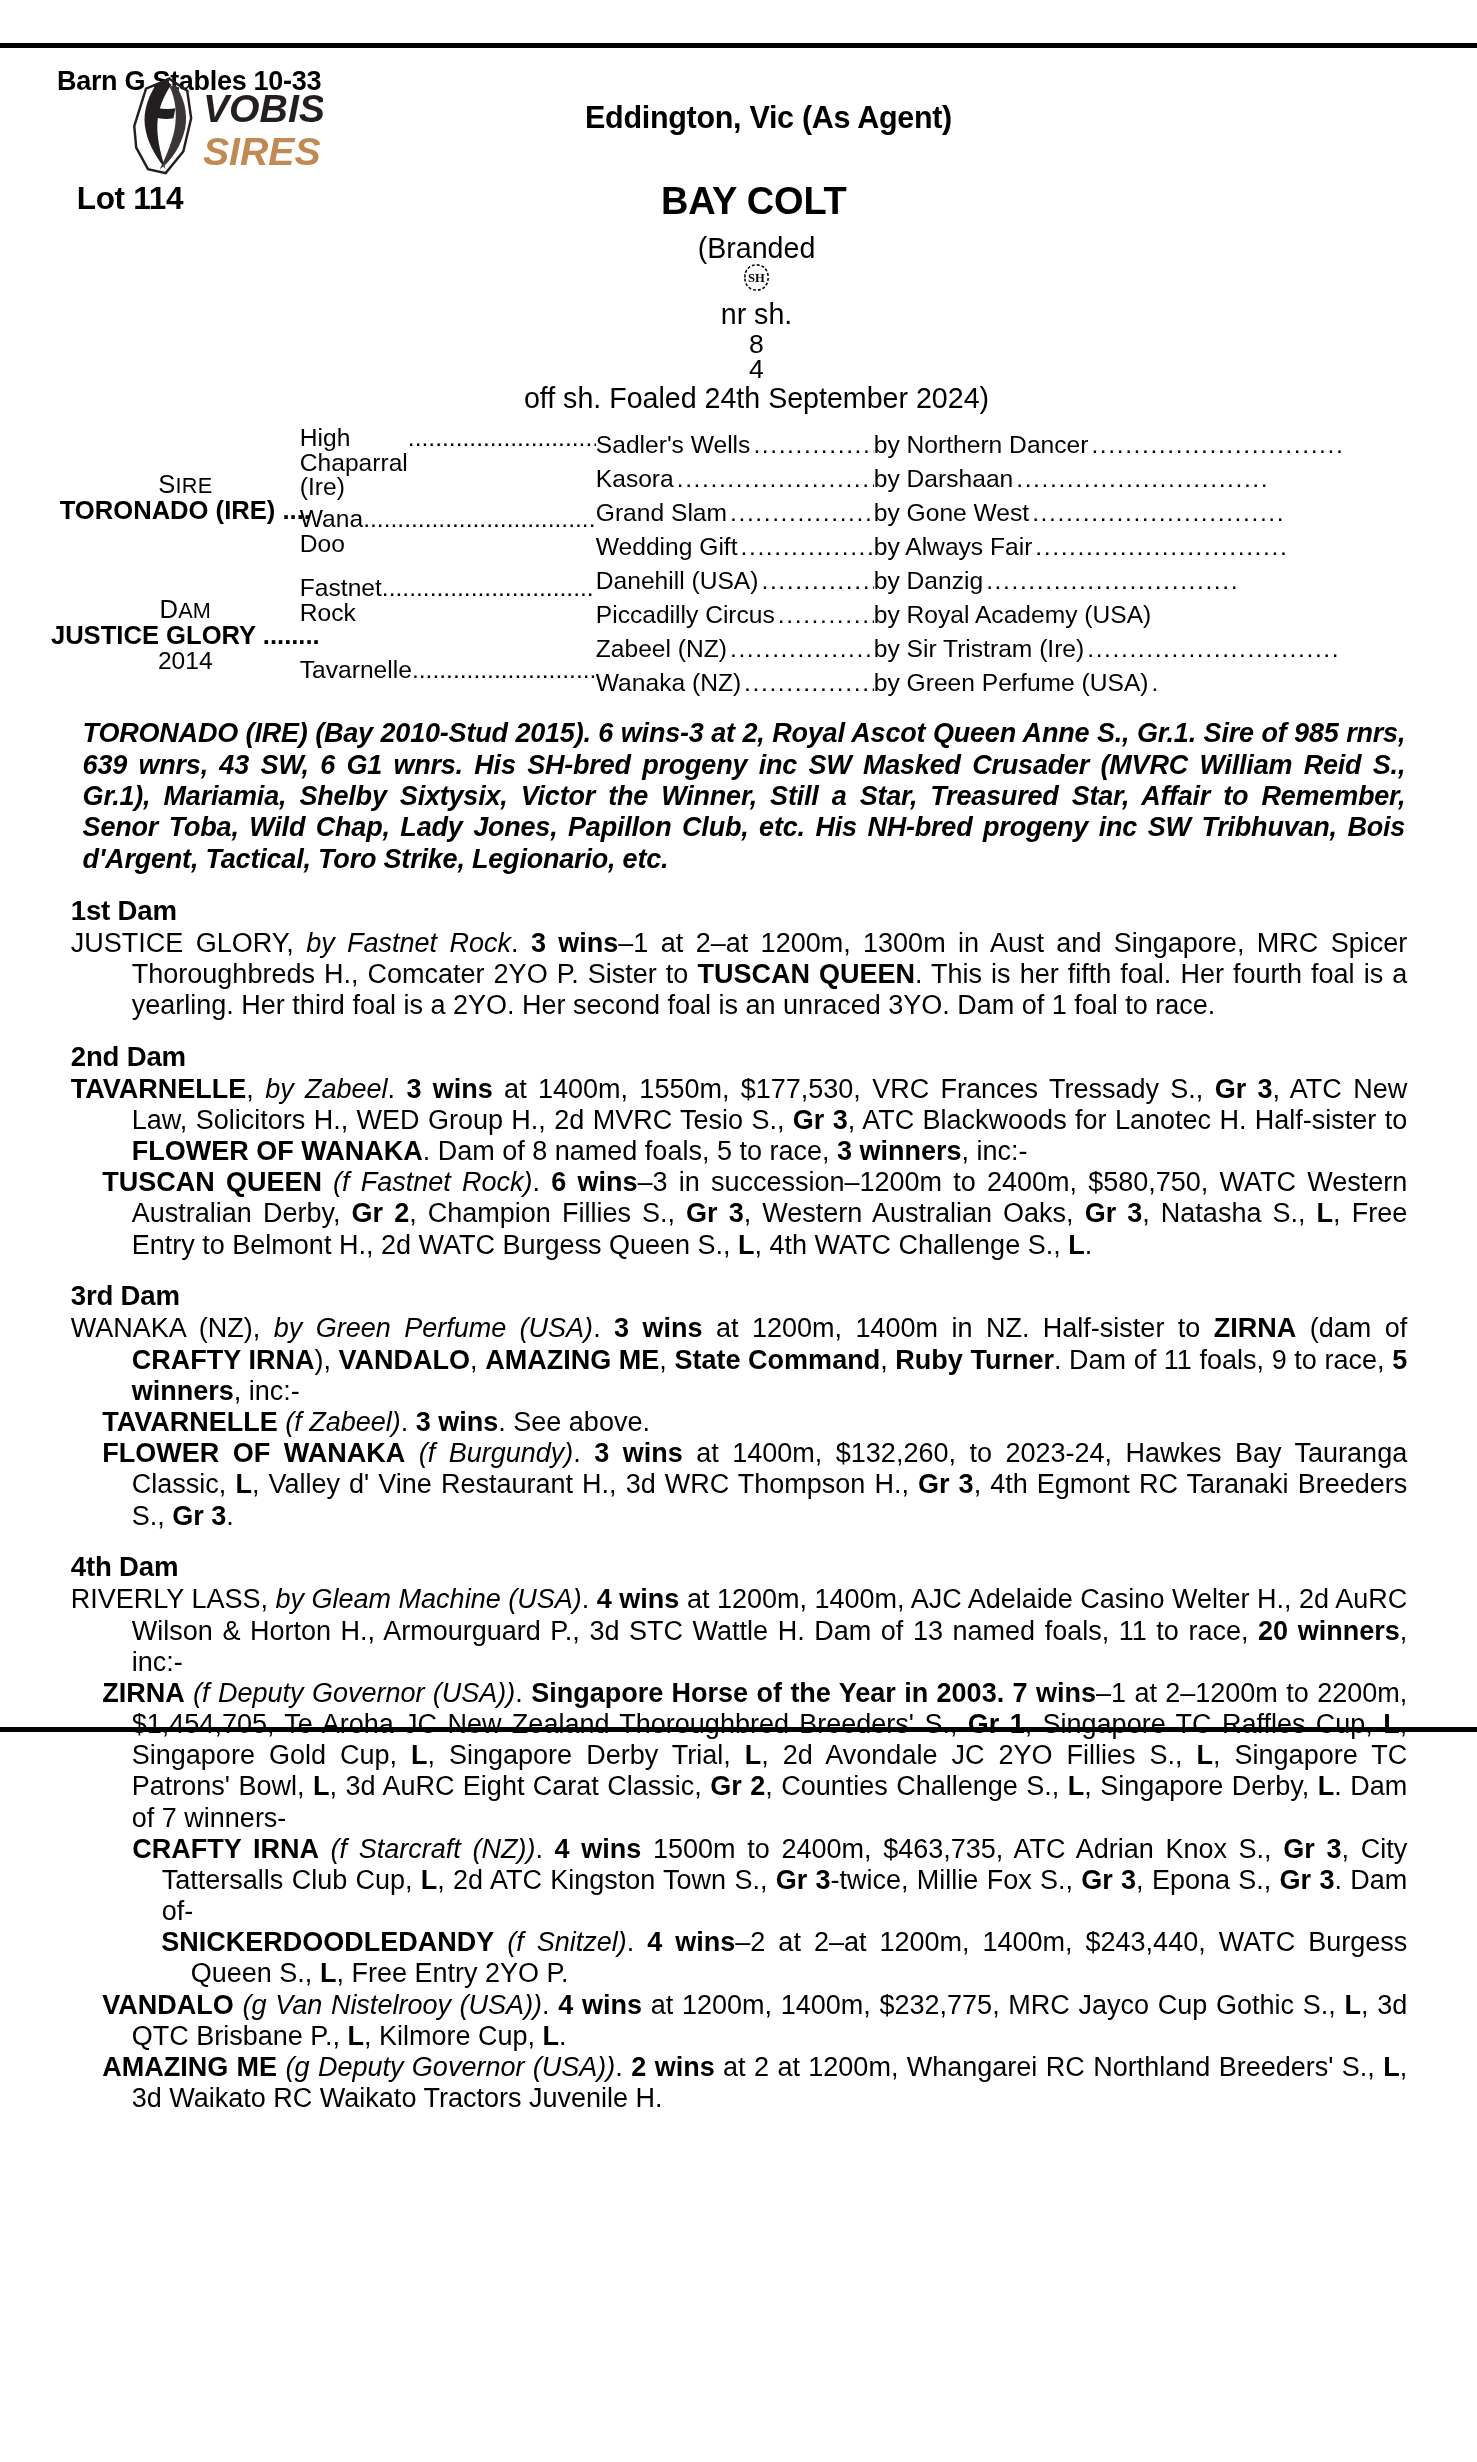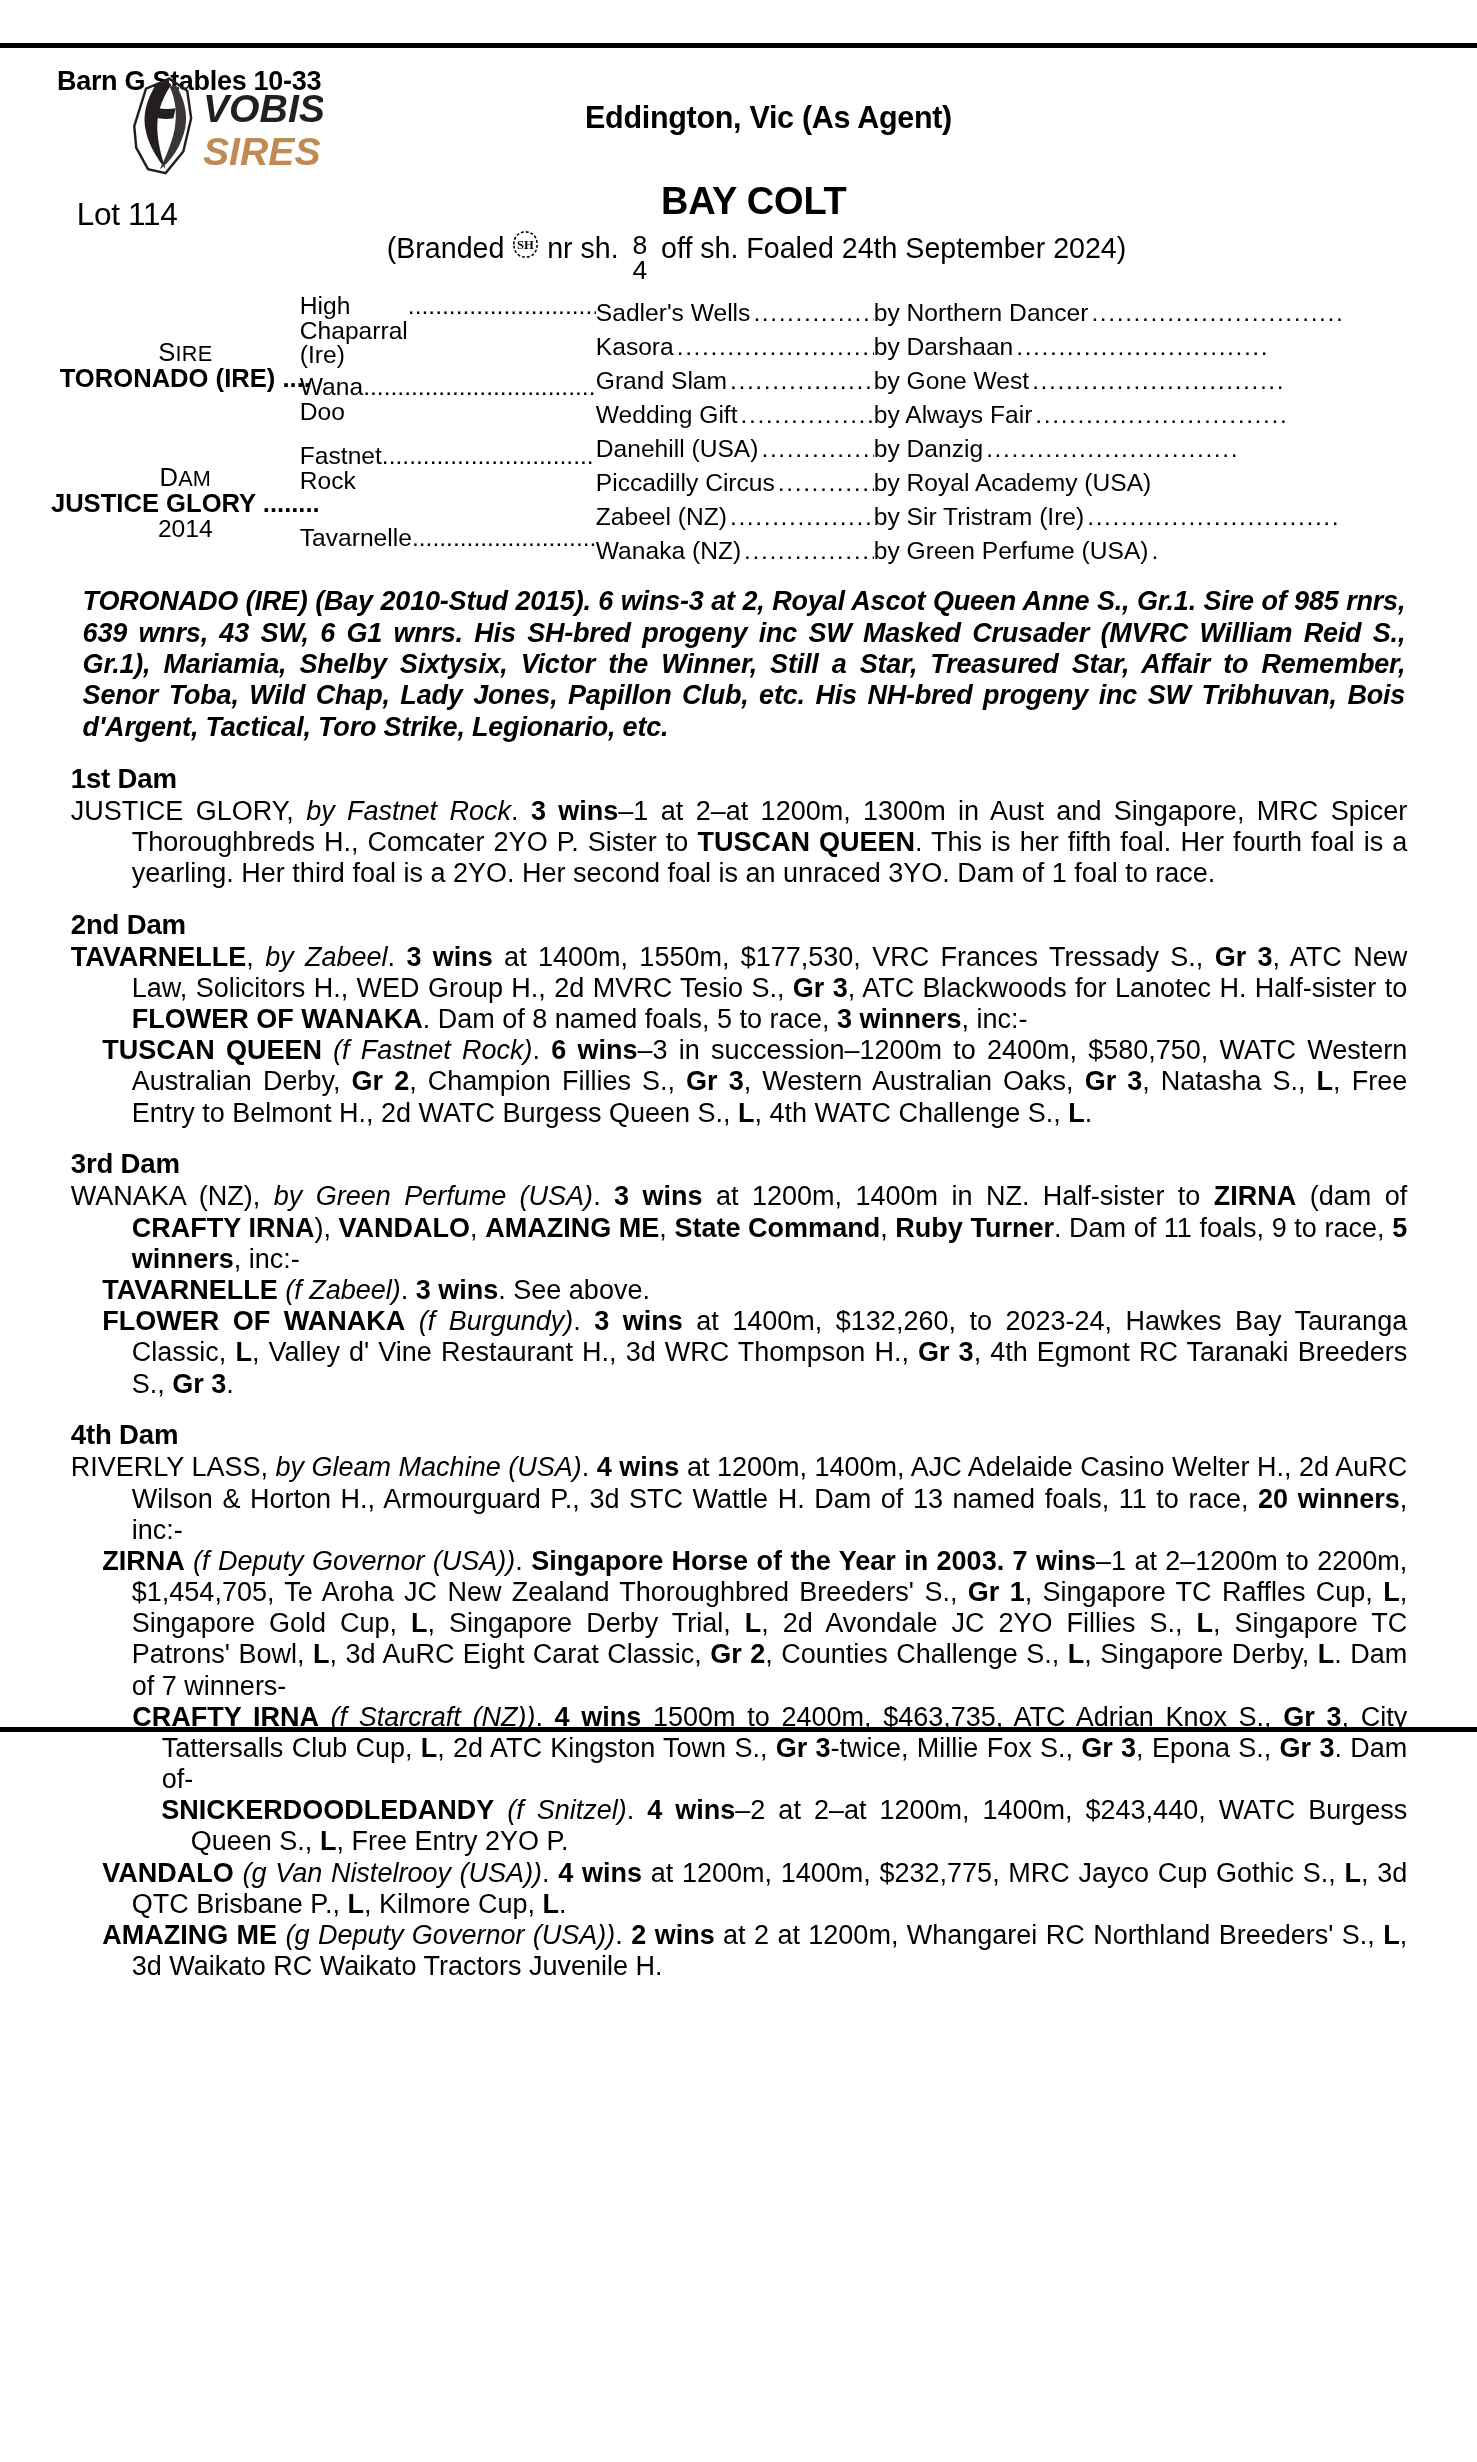--- a/index.html
+++ b/index.html
@@ -70,41 +70,42 @@
 
   
   .lotrow {
     position: relative;
     margin-top: 15.8px;
     height: 47px;
   }
   .lot {
     position: absolute;
     left: 19.7px;
-    top: 16px;
+    top: 0;
     font-size: 31.5px;
-    font-weight: normal;
+    font-weight: bold;
     letter-spacing: -0.3px;
   }
   .colour {
     text-align: center;
     font-size: 38px;
     font-weight: bold;
     letter-spacing: -0.2px;
     padding-left: 29.6px;
   }
   .brandline {
     text-align: center;
     font-size: 28.6px;
     margin-top: 4.9px;
     padding-left: 35px;
     display: flex;
     justify-content: center;
-    align-items: flex-start;
+    align-items: center;
     gap: 0px;
+    flex-direction: column;
   }
   .brandmark {
     display: inline-block;
     width: 33px; height: 33px;
     position: relative;
     top: -3.9px;
     margin: 0 4.9px;
   }
   .brandmark svg { display: block; }
   .stack {

